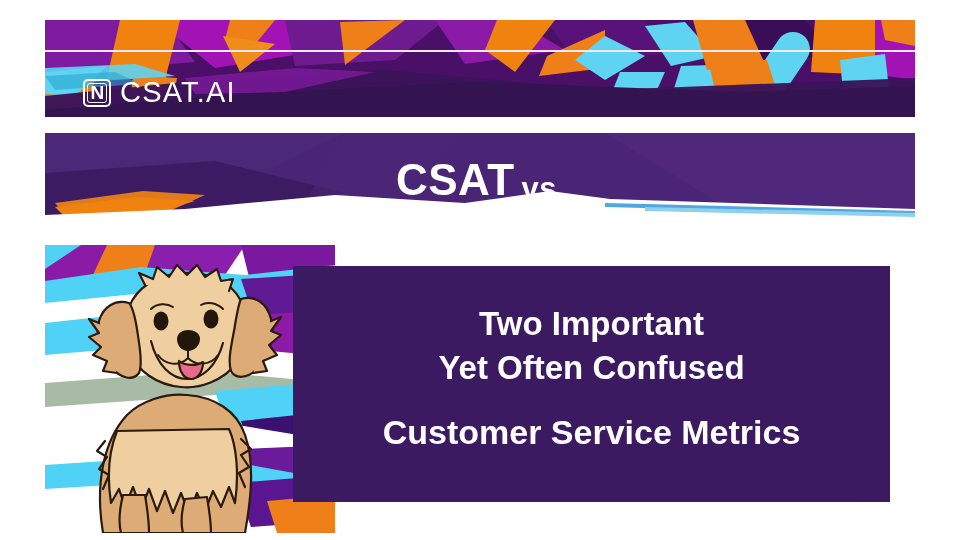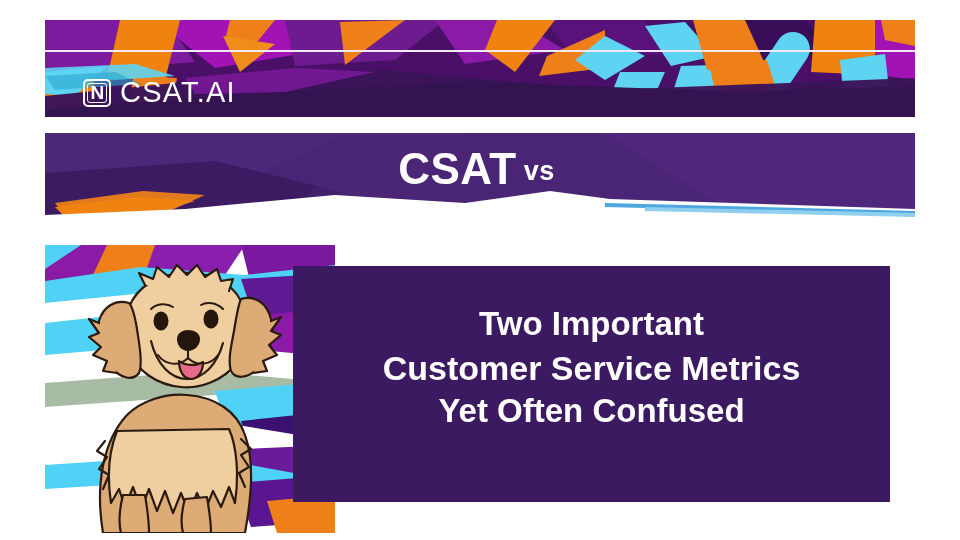--- a/index.html
+++ b/index.html
@@ -98,31 +98,31 @@
     background: linear-gradient(100deg, #4b2777 0%, #4a2575 40%, #55297e 70%, #3f2168 100%);
   }
   .title-banner .deco { position: absolute; left: 0; top: 0; }
   .title-text {
     position: absolute;
     left: 0;
     top: 0;
     width: 870px;
     height: 72px;
     display: flex;
-    align-items: center;
+    align-items: flex-end;
     justify-content: center;
     color: #ffffff;
     font-size: 44px;
     font-weight: bold;
     letter-spacing: 0.5px;
     font-family: "Liberation Sans", sans-serif;
     white-space: pre;
   }
   .title-text .vs {
-    font-size: 27px;
+    font-size: 31px;
     font-weight: bold;
     padding: 0 7px;
     position: relative;
     top: 2px;
   }
 
   
   .image-panel {
     position: absolute;
     left: 45px;
@@ -300,17 +300,17 @@
         <path d="M143 113 C134 122 120 120 113 110" fill="none" stroke-width="2"></path>
         <path d="M143 113 C152 122 166 120 173 110" fill="none" stroke-width="2"></path>
 
         <path d="M134 116 C134 128 140 134 146 134 C152 134 158 128 158 117 C152 121 140 121 134 116 Z" fill="#e76a8a"></path>
       </g>
     </svg>
   </div>
 
   <div class="message-box">
     <div class="msg-line l1">Two Important</div>
+    <div class="msg-line l2">Yet Often Confused</div>
     <div class="msg-line l3">Customer Service Metrics</div>
-    <div class="msg-line l2">Yet Often Confused</div>
   </div>
 
 </div>
 
 </body></html>

